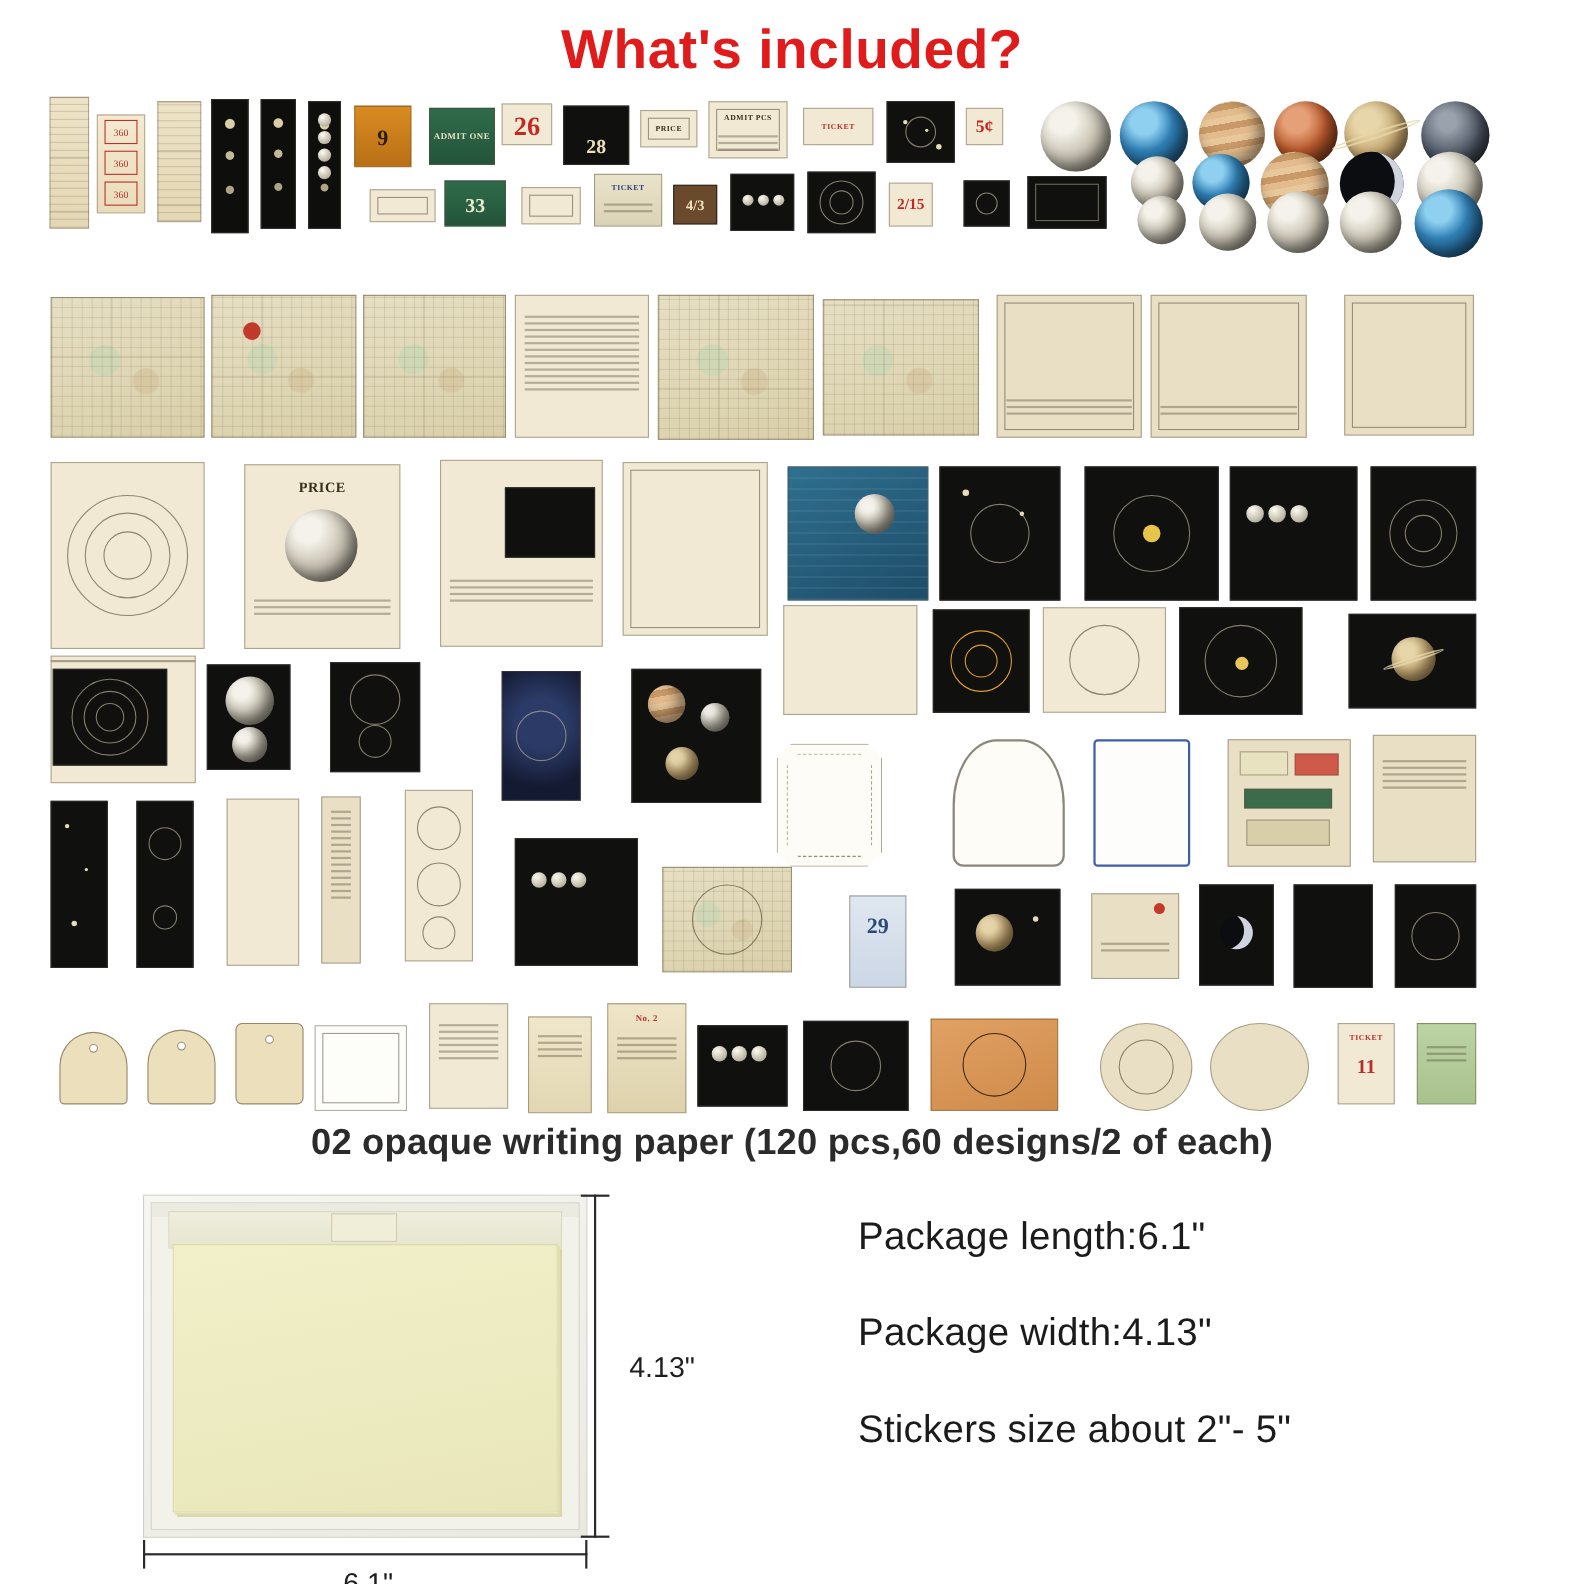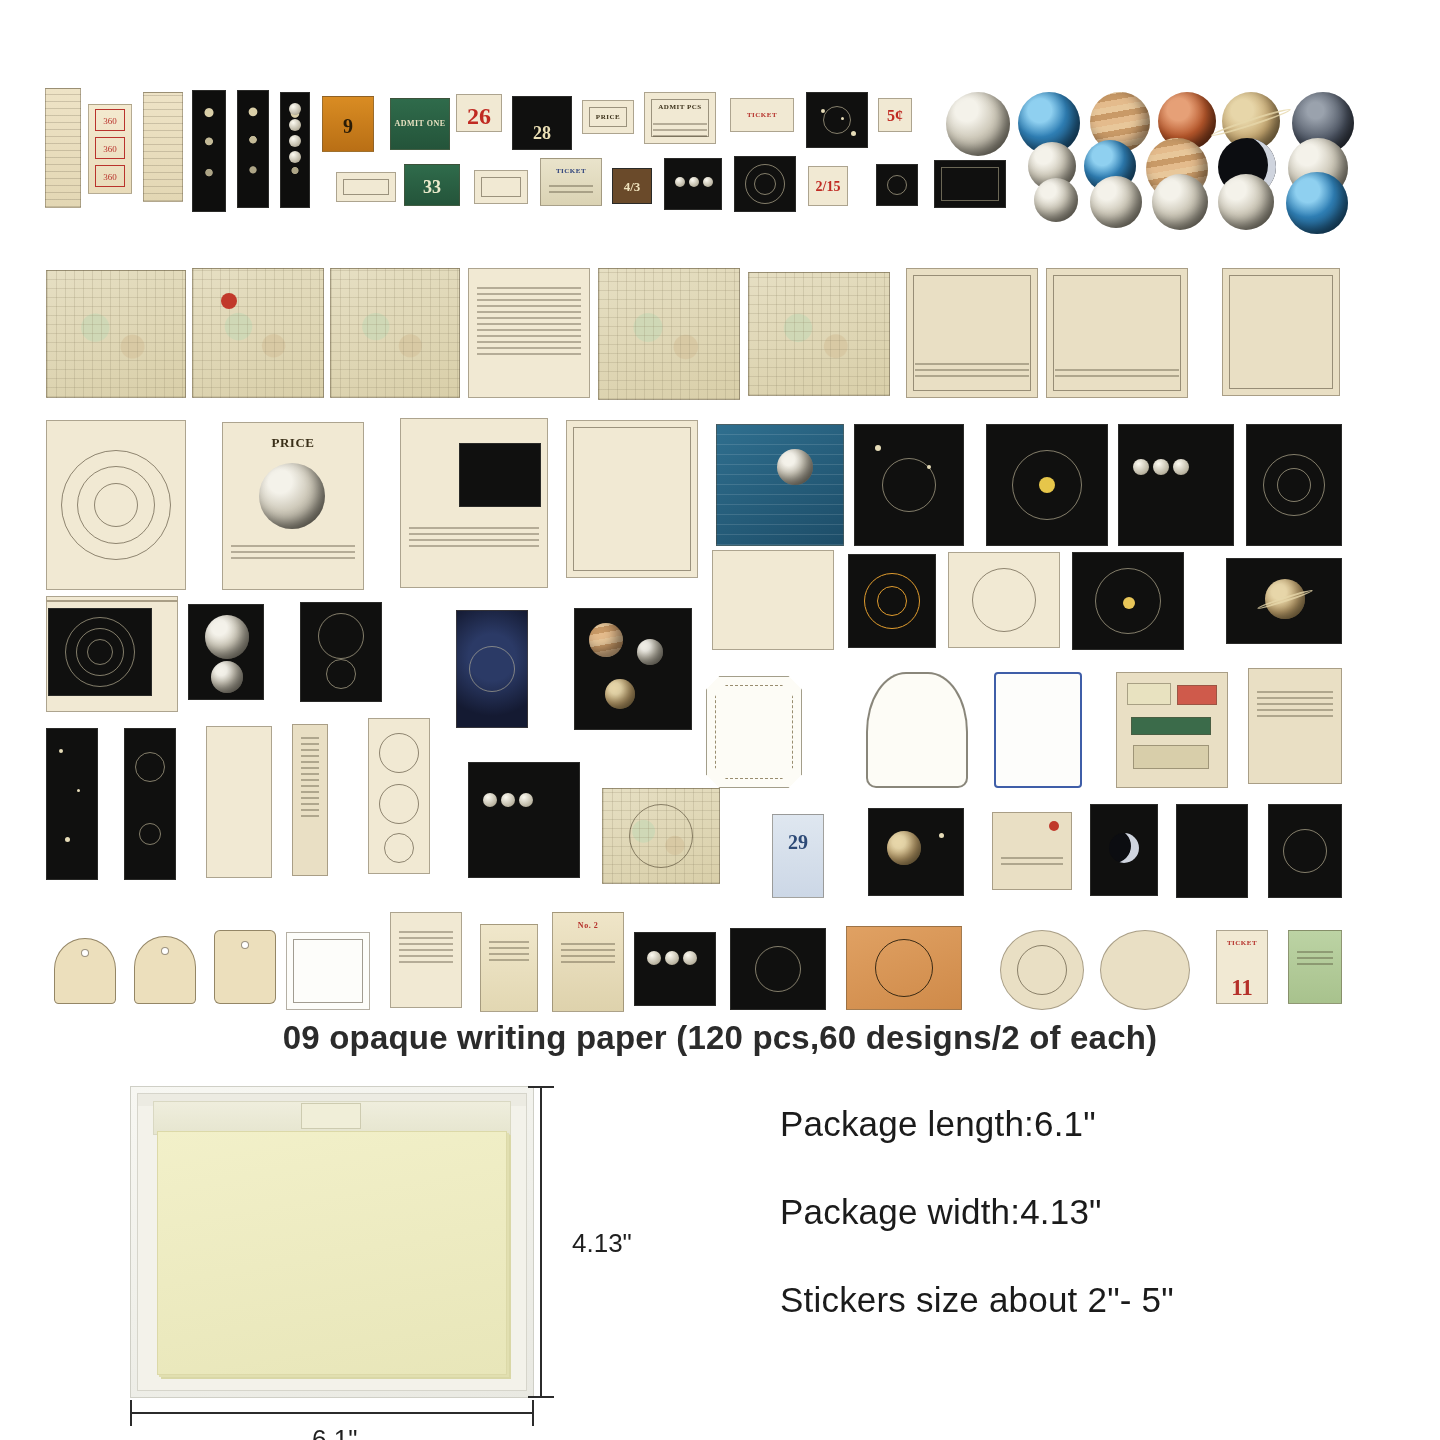--- a/index.html
+++ b/index.html
@@ -237,20 +237,21 @@
   .specs .line {
     font-size:35px; color:#1b1b1b; margin-bottom:48px;
     letter-spacing:.2px;
   }
 </style>
 </head>
 <body>
 
 <div class="page">
 
+  <div class="title">What's included?</div>
 
   <div>
 
     <div class="washi w-text" style="left:45px; top:88px; width:36px; height:120px;"></div>
 
     <div class="washi w-red" style="left:88px; top:104px; width:44px; height:90px;">
       <div class="stampbox" style="top:4px;">360</div>
       <div class="stampbox" style="top:32px;">360</div>
       <div class="stampbox" style="top:60px;">360</div>
     </div>
@@ -663,32 +664,32 @@
     </div>
     <div class="tile" style="left:846px; top:926px; width:116px; height:84px; background:linear-gradient(160deg,#e0a163,#cf8a49);">
       <div class="rings" style="width:58px;height:58px; border-color:#3a2a14;"></div>
     </div>
     <div class="tile paper" style="left:1000px; top:930px; width:84px; height:80px; border-radius:50%;">
       <div class="rings" style="width:50px;height:50px;"></div>
     </div>
     <div class="tile paper" style="left:1100px; top:930px; width:90px; height:80px; border-radius:50%;"></div>
     <div class="tile cream" style="left:1216px; top:930px; width:52px; height:74px;">
       <div class="ticketlabel" style="top:8px; font-size:7px; color:#b5302a;">TICKET</div>
-      <div class="bignum" style="top:44px; font-size:23px; color:#b5302a;">11</div>
+      <div class="bignum" style="top:28px; font-size:18px; color:#b5302a;">11</div>
     </div>
     <div class="tile" style="left:1288px; top:930px; width:54px; height:74px; background:linear-gradient(180deg,#bcd3a4,#a8c28d);">
       <div class="lines" style="top:16px;">
           <i></i>
           <i></i>
           <i></i>
         </div>
     </div>
   </div>
 
-  <div class="caption caption-2">09 opaque writing paper (120 pcs,60 designs/2 of each)</div>
+  <div class="caption caption-2">02 opaque writing paper (120 pcs,60 designs/2 of each)</div>
 
   <div class="pkg-photo">
     <div class="sleeve"></div>
     <div class="topflap"></div>
     <div class="minilabel"></div>
     <div class="paperstack"></div>
   </div>
 
   <div class="dimline" style="left:540px; top:1086px; width:2px; height:312px;"></div>
   <div class="dimline" style="left:528px; top:1086px; width:26px; height:2px;"></div>

